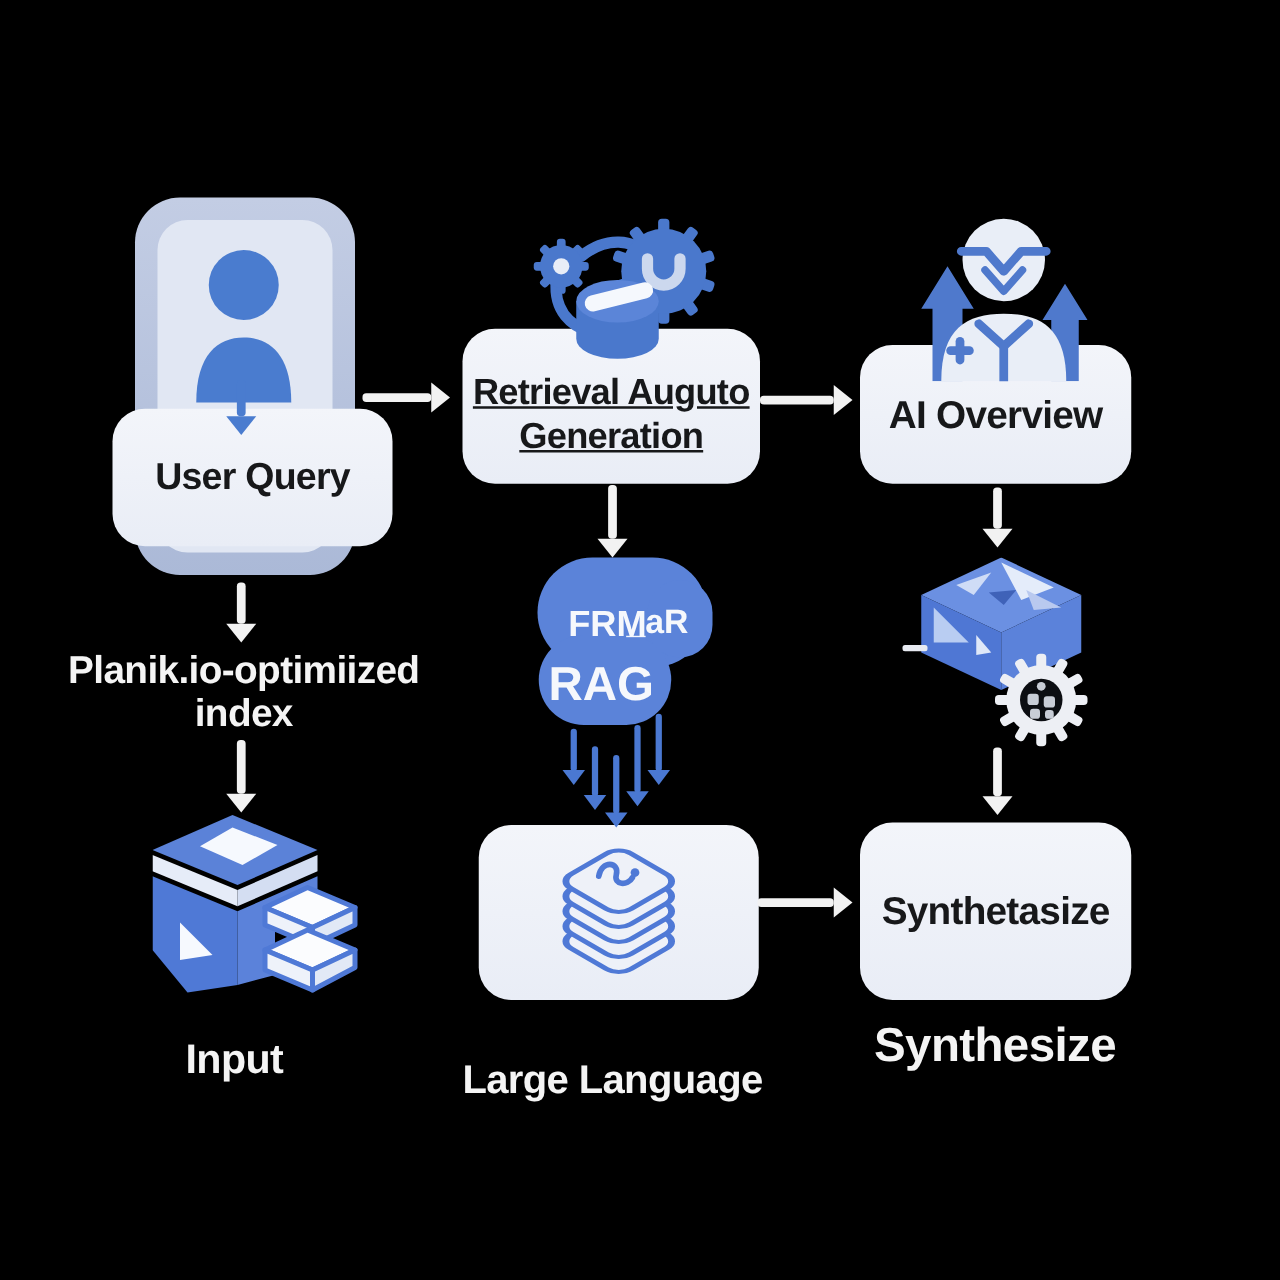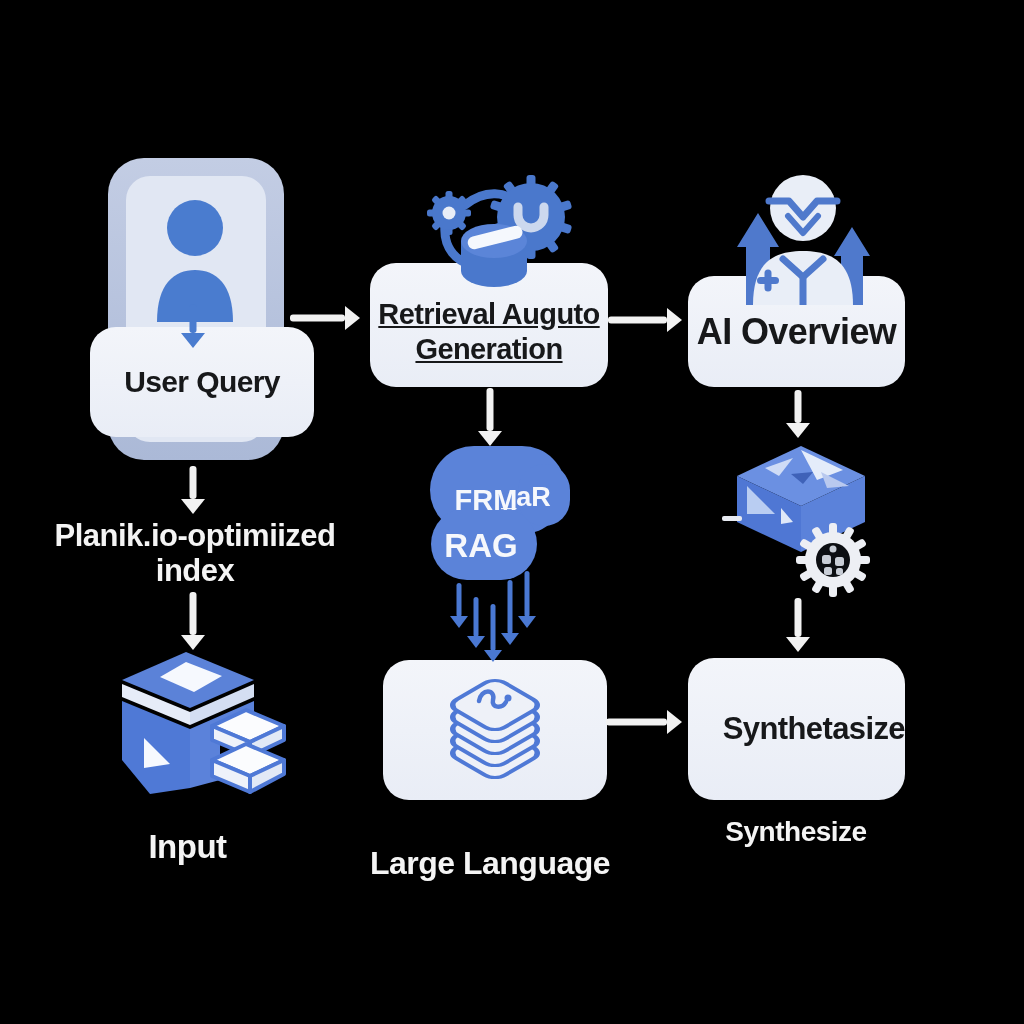--- a/index.html
+++ b/index.html
@@ -152,21 +152,21 @@
       <b></b>
     </div>
 
   <div class="cloudblob" style="left:430px;top:446px;width:136px;height:88px;border-radius:44px;"></div>
   <div class="cloudblob" style="left:518px;top:464px;width:52px;height:62px;border-radius:28px;"></div>
   <div class="cloudblob" style="left:431px;top:508px;width:106px;height:72px;border-radius:36px;"></div>
   <div class="cloudtxt" style="left:446px;top:466px;width:80px;font-size:29px;margin-top:18px;">
     <span>FRM</span></div>
   <div class="cloudtxt" style="left:494px;top:482px;width:64px;font-size:27px;">
     <span>_aR</span></div>
-  <div class="cloudtxt" style="left:438px;top:527px;width:86px;font-size:33px;">
+  <div class="cloudtxt" style="left:438px;top:527px;width:86px;font-size:38px;">
     <span>RAG</span></div>
 
   <div class="varrow thin" style="--c:#4a78d2;left:447px;top:583px;height:45px;">
       <i></i>
       <b></b>
     </div>
   <div class="varrow thin" style="--c:#4a78d2;left:464px;top:597px;height:51px;">
       <i></i>
       <b></b>
     </div>
@@ -220,21 +220,21 @@
     <circle cx="70" cy="45" r="33" fill="#e9eef7"></circle>
     <path d="M20 142 C20 100 40 88 70 88 C100 88 120 100 120 142 Z" fill="#e9eef7"></path>
     <path d="M36 38 h20 l14 16 l14 -16 h20" stroke="#4f79cc" stroke-width="7" fill="none" stroke-linecap="round" stroke-linejoin="round"></path>
     <path d="M55 53 l15 17 l15 -17" stroke="#4f79cc" stroke-width="6" fill="none" stroke-linecap="round" stroke-linejoin="round"></path>
     <path d="M50 96 L70 114 L90 96" stroke="#4f79cc" stroke-width="7" fill="none" stroke-linecap="round" stroke-linejoin="round"></path>
     <path d="M70 114 V142" stroke="#4f79cc" stroke-width="7" stroke-linecap="round"></path>
     <rect x="24" y="114" width="22" height="7" rx="3.5" fill="#4f79cc"></rect>
     <rect x="31.5" y="106.5" width="7" height="22" rx="3.5" fill="#4f79cc"></rect>
   </svg>
 
-  <div class="box" style="left:688px;top:276px;width:217px;height:111px;font-size:36px;">
+  <div class="box" style="left:688px;top:276px;width:217px;height:111px;font-size:31px;">
     <span>AI Overview</span>
   </div>
 
   <div class="varrow" style="left:786px;top:390px;height:48px;">
       <i></i>
       <b></b>
     </div>
 
   <svg class="abs" style="left:735px;top:446px;z-index:2;" width="132" height="108" viewBox="0 0 132 108">
     <polygon points="66,0 130,30 66,60 2,30" fill="#6b90e2"></polygon>
@@ -272,21 +272,21 @@
     <rect x="42" y="39" width="9" height="9" rx="2.5" fill="#c8cdd6"></rect>
     <rect x="31" y="49" width="8" height="8" rx="2.5" fill="#c8cdd6"></rect>
     <rect x="43" y="50" width="7" height="7" rx="2.5" fill="#c8cdd6"></rect>
   </svg>
 
   <div class="varrow" style="left:786px;top:598px;height:54px;">
       <i></i>
       <b></b>
     </div>
 
-  <div class="box" style="left:688px;top:658px;width:217px;height:142px;font-size:31px;align-items:flex-end;">
+  <div class="box" style="left:688px;top:658px;width:217px;height:142px;font-size:31px;">
     <span>Synthetasize</span>
   </div>
 
-  <div class="wlabel" style="left:690px;top:816px;width:212px;font-size:28px;">
+  <div class="wlabel" style="left:690px;top:816px;width:212px;font-size:38px;">
     <span>Synthesize</span>
   </div>
 
 </div>
 
 </body></html>

